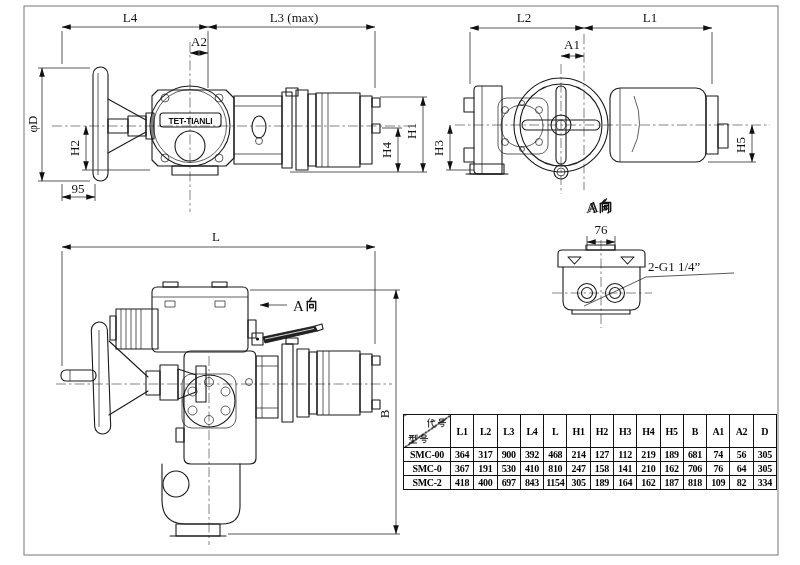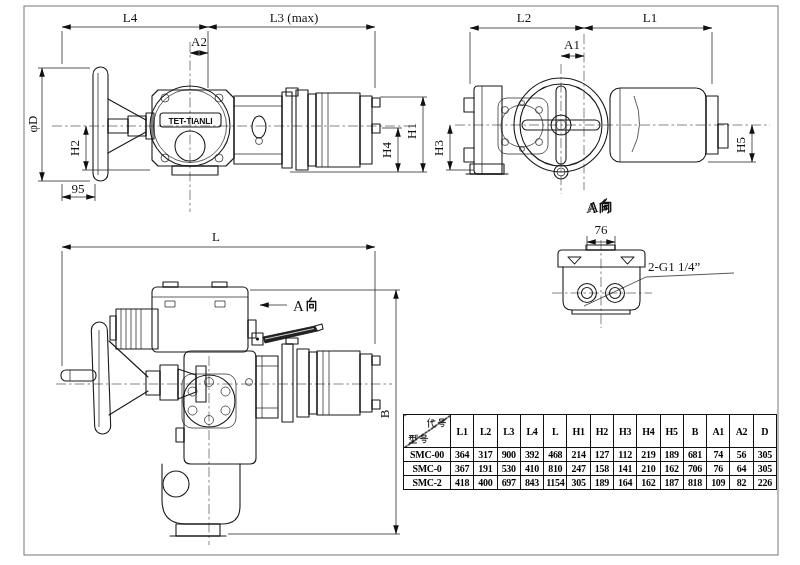--- a/index.html
+++ b/index.html
@@ -406,19 +406,19 @@
             <td>843</td>
             <td>1154</td>
             <td>305</td>
             <td>189</td>
             <td>164</td>
             <td>162</td>
             <td>187</td>
             <td>818</td>
             <td>109</td>
             <td>82</td>
-            <td>226</td>
+            <td>334</td>
           </tr>
         </tbody>
   </table>
 </div>
 
 </div>
 
 </body></html>

